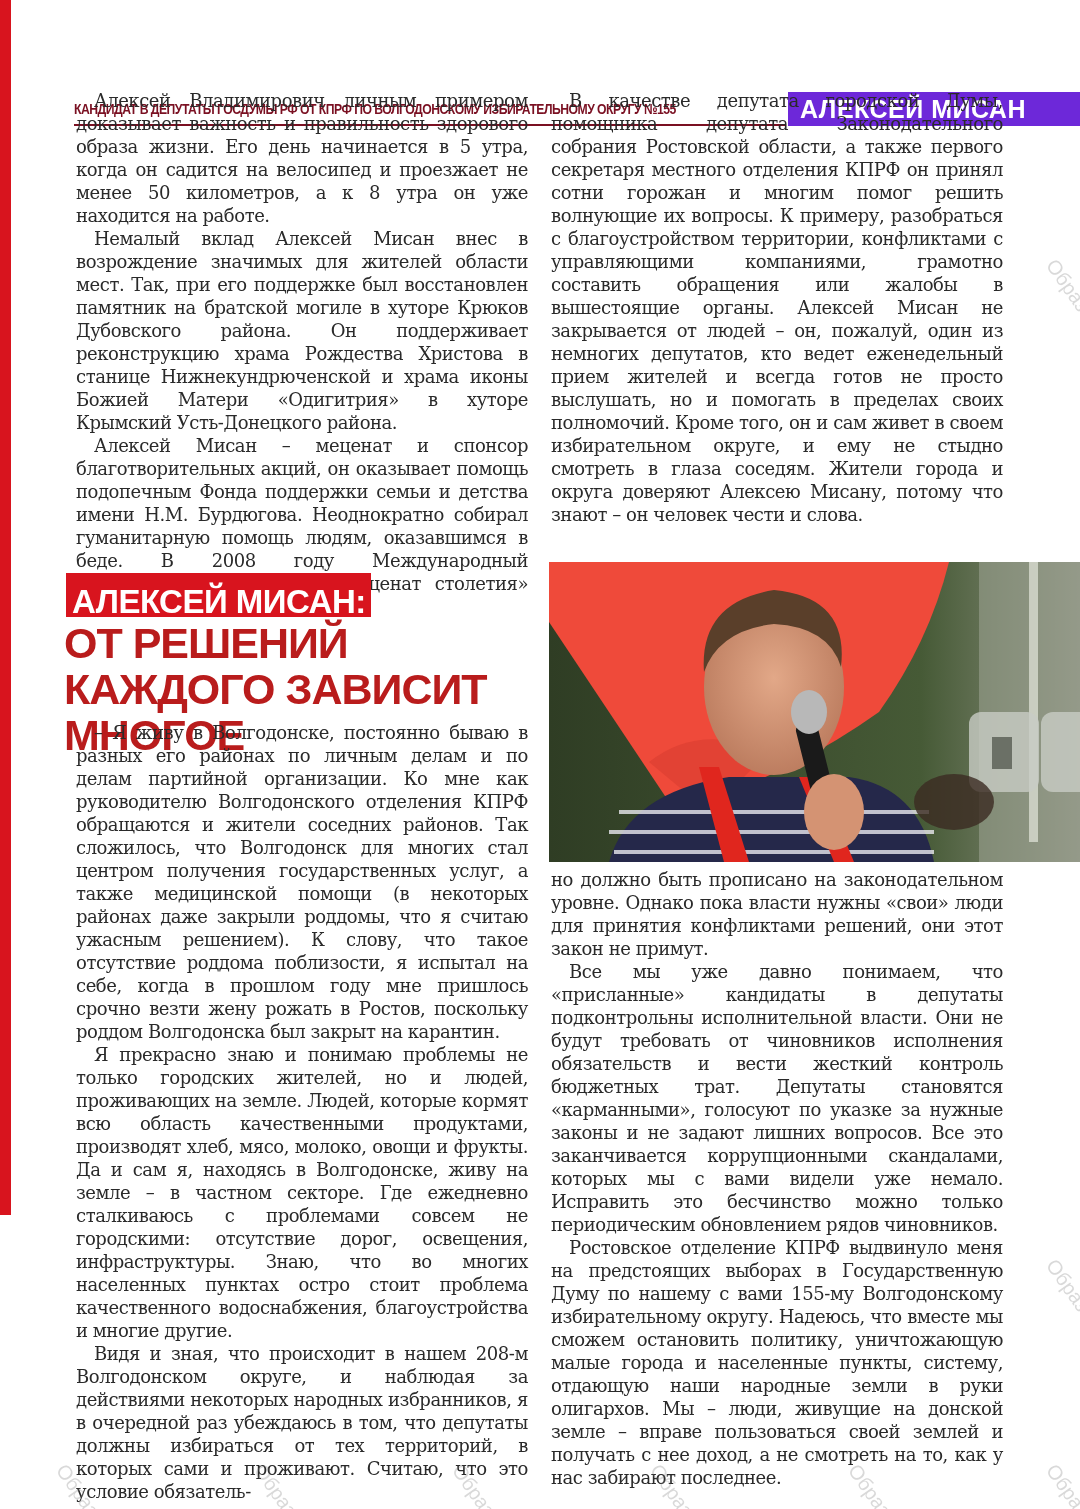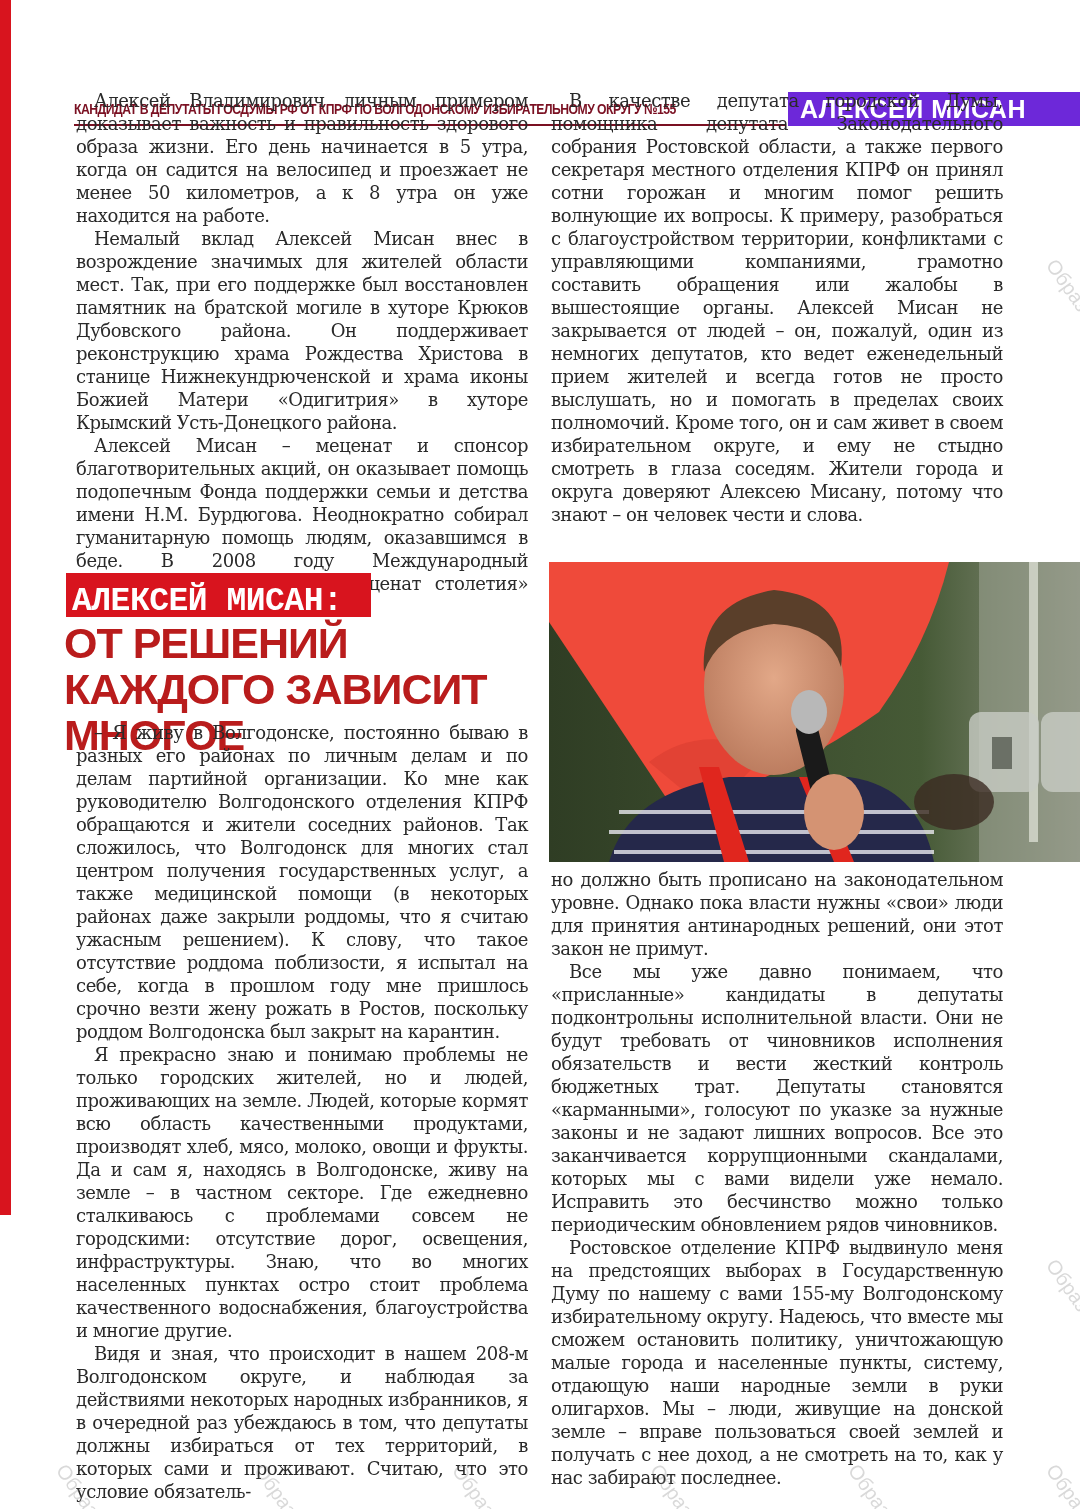--- a/index.html
+++ b/index.html
@@ -26,21 +26,21 @@
   }
   .col { position: absolute; font-size: 18px; line-height: 23px; letter-spacing: -0.45px; text-align: justify; }
   .col p { margin: 0; text-indent: 18px; }
   .col p.noindent { text-indent: 0; }
   .c1 { left: 76px; top: 89px; width: 452px; }
   .c2 { left: 551px; top: 89px; width: 452px; }
   .c3 { left: 76px; top: 721px; width: 452px; }
   .c4 { left: 551px; top: 868px; width: 452px; }
   .headline-kicker {
     position: absolute; left: 66px; top: 573px; height: 44px; width: 305px; background: #d8141e;
-    color: #fff; font-family: Liberation Mono, monospace; font-weight: bold; font-size: 33px;
+    color: #fff; font-family: Liberation Sans, sans-serif; font-weight: bold; font-size: 33px;
     line-height: 58px; padding-left: 6px; box-sizing: border-box; overflow: hidden; letter-spacing: -0.5px;
   }
   .headline {
     position: absolute; left: 64px; top: 620px; width: 480px;
     font-family: "Liberation Sans", sans-serif; font-weight: bold; font-size: 43px;
     line-height: 46px; color: #b91c1c; letter-spacing: -1px;
   }
   .photo {
     position: absolute; left: 549px; top: 562px; width: 531px; height: 300px; overflow: hidden;
     background: #3c4a2e;
@@ -108,21 +108,21 @@
   </svg>
 </div>
 
 <div class="col c3">
   <p>– Я живу в Волгодонске, постоянно бываю в разных его районах по личным делам и по делам партийной организации. Ко мне как руководителю Волгодонского отделения КПРФ обращаются и жители соседних районов. Так сложилось, что Волгодонск для многих стал центром получения государственных услуг, а также медицинской помощи (в некоторых районах даже закрыли роддомы, что я считаю ужасным решением). К слову, что такое отсутствие роддома поблизости, я испытал на себе, когда в прошлом году мне пришлось срочно везти жену рожать в Ростов, поскольку роддом Волгодонска был закрыт на карантин.</p>
   <p>Я прекрасно знаю и понимаю проблемы не только городских жителей, но и людей, проживающих на земле. Людей, которые кормят всю область качественными продуктами, производят хлеб, мясо, молоко, овощи и фрукты. Да и сам я, находясь в Волгодонске, живу на земле – в частном секторе. Где ежедневно сталкиваюсь с проблемами совсем не городскими: отсутствие дорог, освещения, инфраструктуры. Знаю, что во многих населенных пунктах остро стоит проблема качественного водоснабжения, благоустройства и многие другие.</p>
   <p>Видя и зная, что происходит в нашем 208-м Волгодонском округе, и наблюдая за действиями некоторых народных избранников, я в очередной раз убеждаюсь в том, что депутаты должны избираться от тех территорий, в которых сами и проживают. Считаю, что это условие обязатель-</p>
 </div>
 
 <div class="col c4">
-  <p class="noindent">но должно быть прописано на законодательном уровне. Однако пока власти нужны «свои» люди для принятия антинародных решений, они этот закон не примут.</p>
+  <p class="noindent">но должно быть прописано на законодательном уровне. Однако пока власти нужны «свои» люди для принятия конфликтами решений, они этот закон не примут.</p>
   <p>Все мы уже давно понимаем, что «присланные» кандидаты в депутаты подконтрольны исполнительной власти. Они не будут требовать от чиновников исполнения обязательств и вести жесткий контроль бюджетных трат. Депутаты становятся «карманными», голосуют по указке за нужные законы и не задают лишних вопросов. Все это заканчивается коррупционными скандалами, которых мы с вами видели уже немало. Исправить это бесчинство можно только периодическим обновлением рядов чиновников.</p>
   <p>Ростовское отделение КПРФ выдвинуло меня на предстоящих выборах в Государственную Думу по нашему с вами 155-му Волгодонскому избирательному округу. Надеюсь, что вместе мы сможем остановить политику, уничтожающую малые города и населенные пункты, систему, отдающую наши народные земли в руки олигархов. Мы – люди, живущие на донской земле – вправе пользоваться своей землей и получать с нее доход, а не смотреть на то, как у нас забирают последнее.</p>
 </div>
 
 <div class="watermark" style="left:70px;top:1460px">Образец</div>
 <div class="watermark" style="left:268px;top:1460px">Образец</div>
 <div class="watermark" style="left:466px;top:1460px">Образец</div>
 <div class="watermark" style="left:664px;top:1460px">Образец</div>
 <div class="watermark" style="left:862px;top:1460px">Образец</div>
 <div class="watermark" style="left:1060px;top:1460px">Образец</div>

